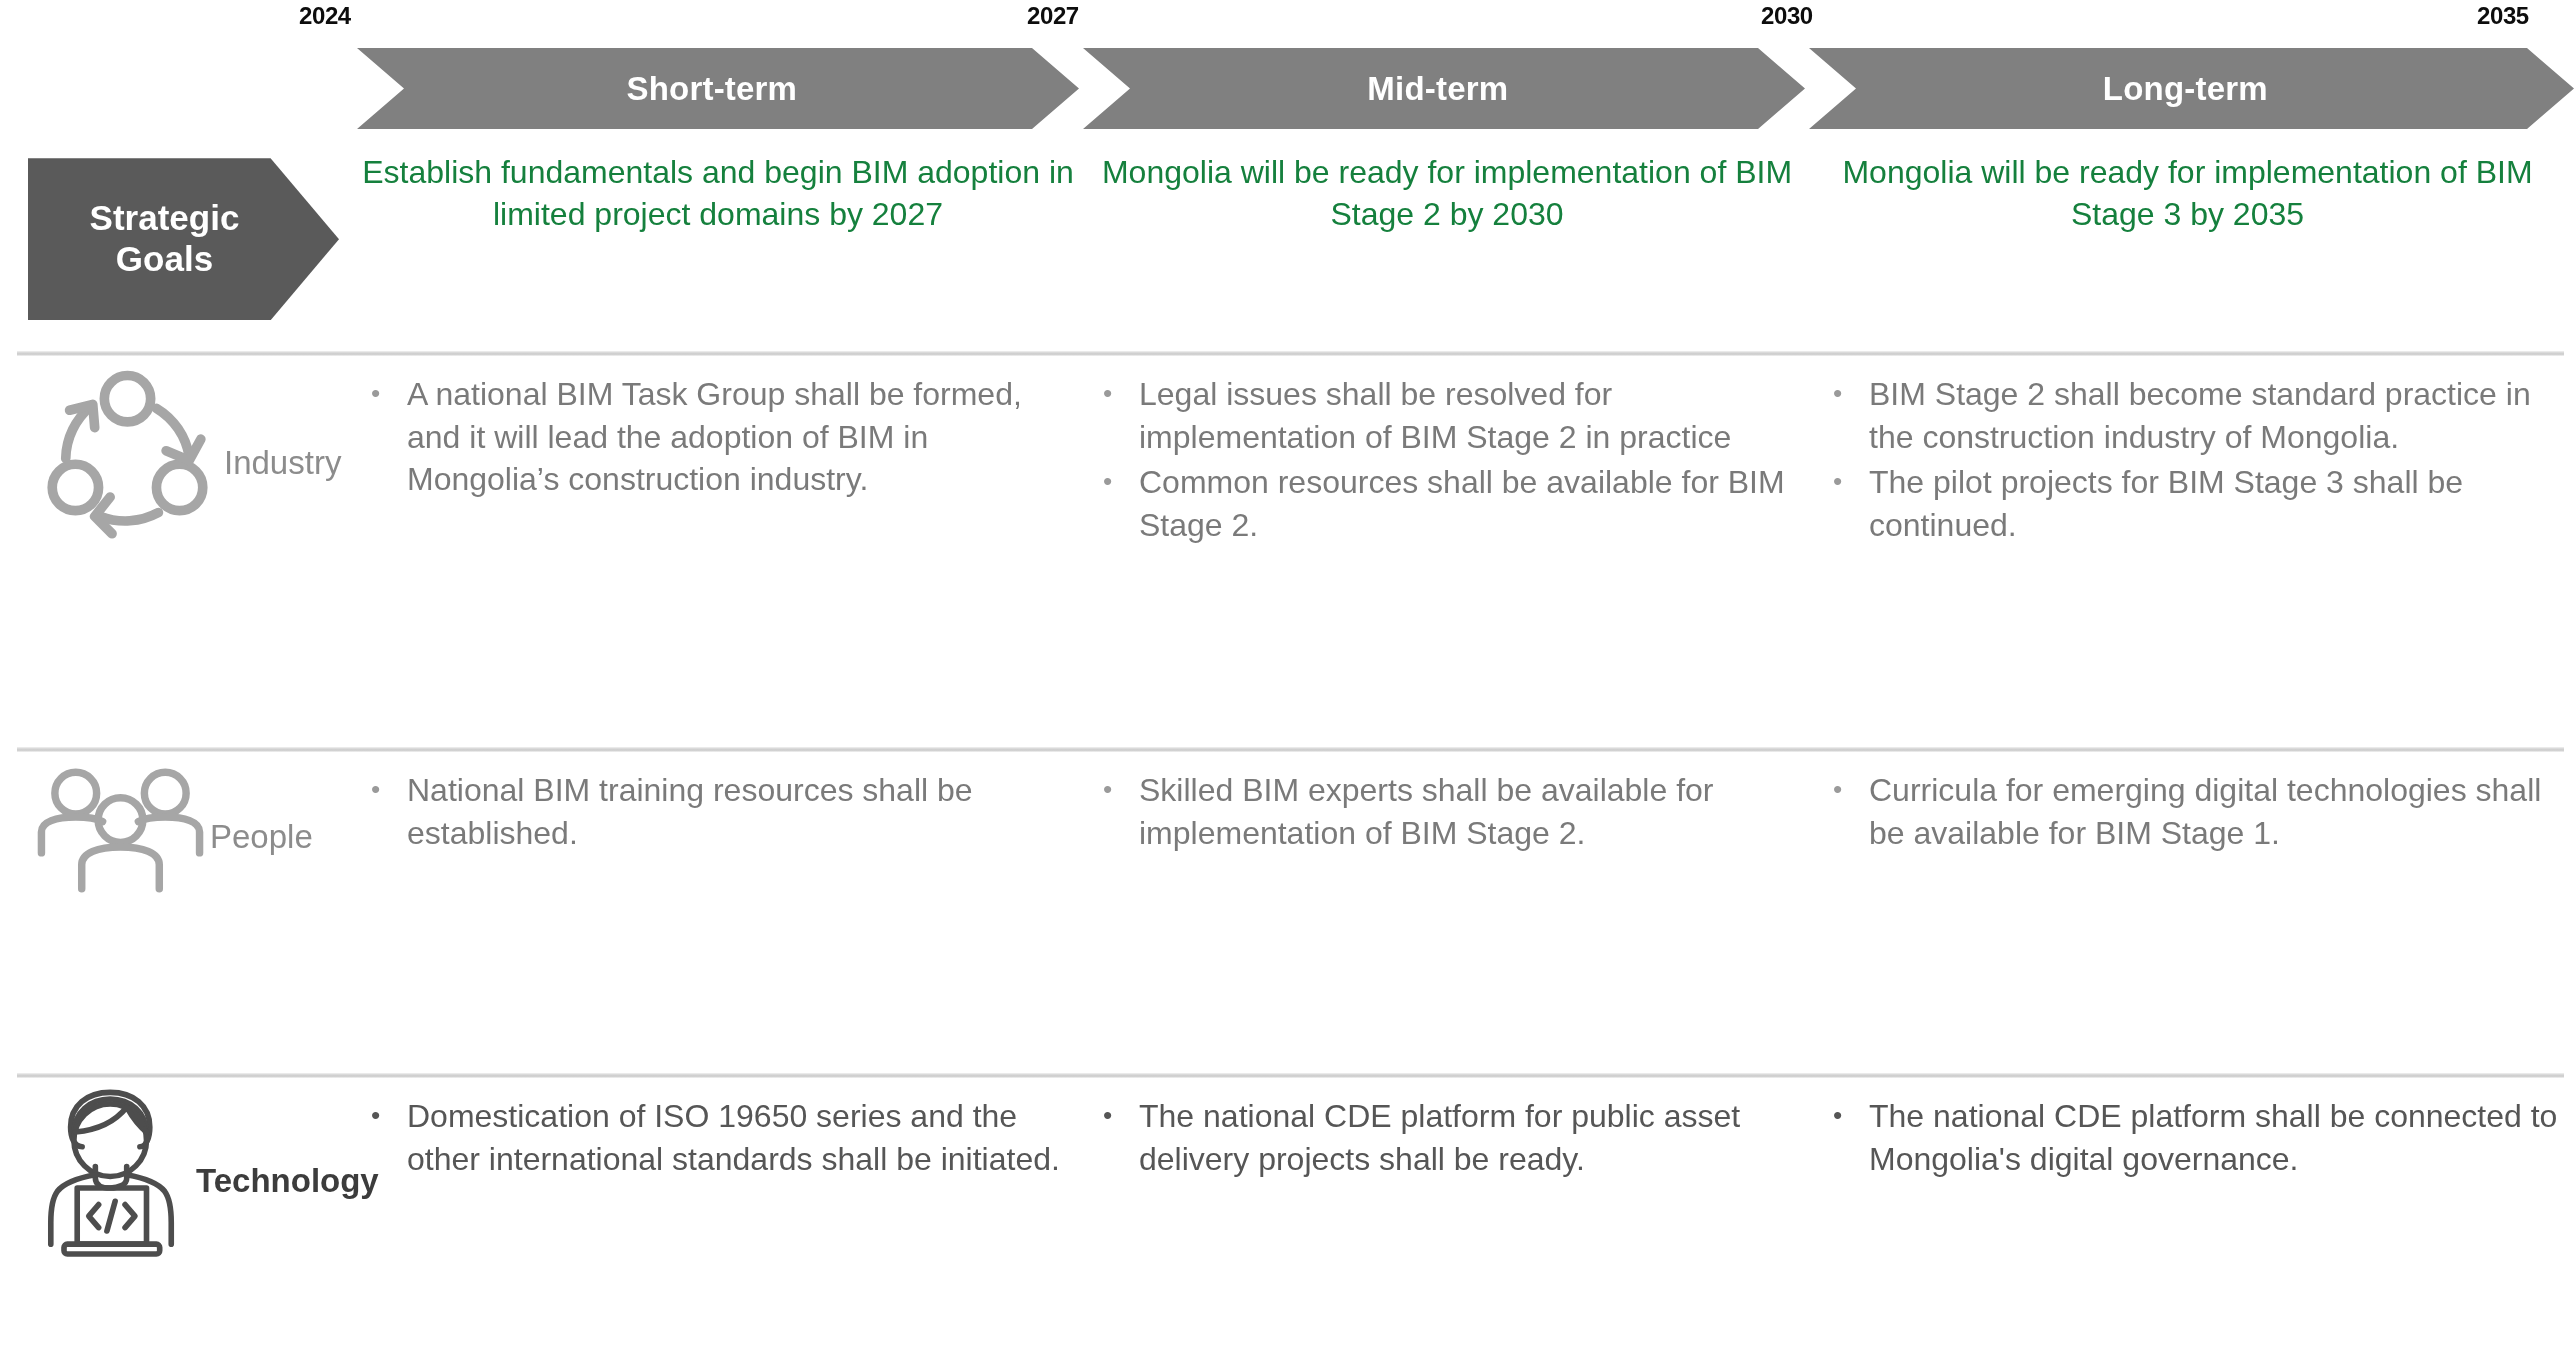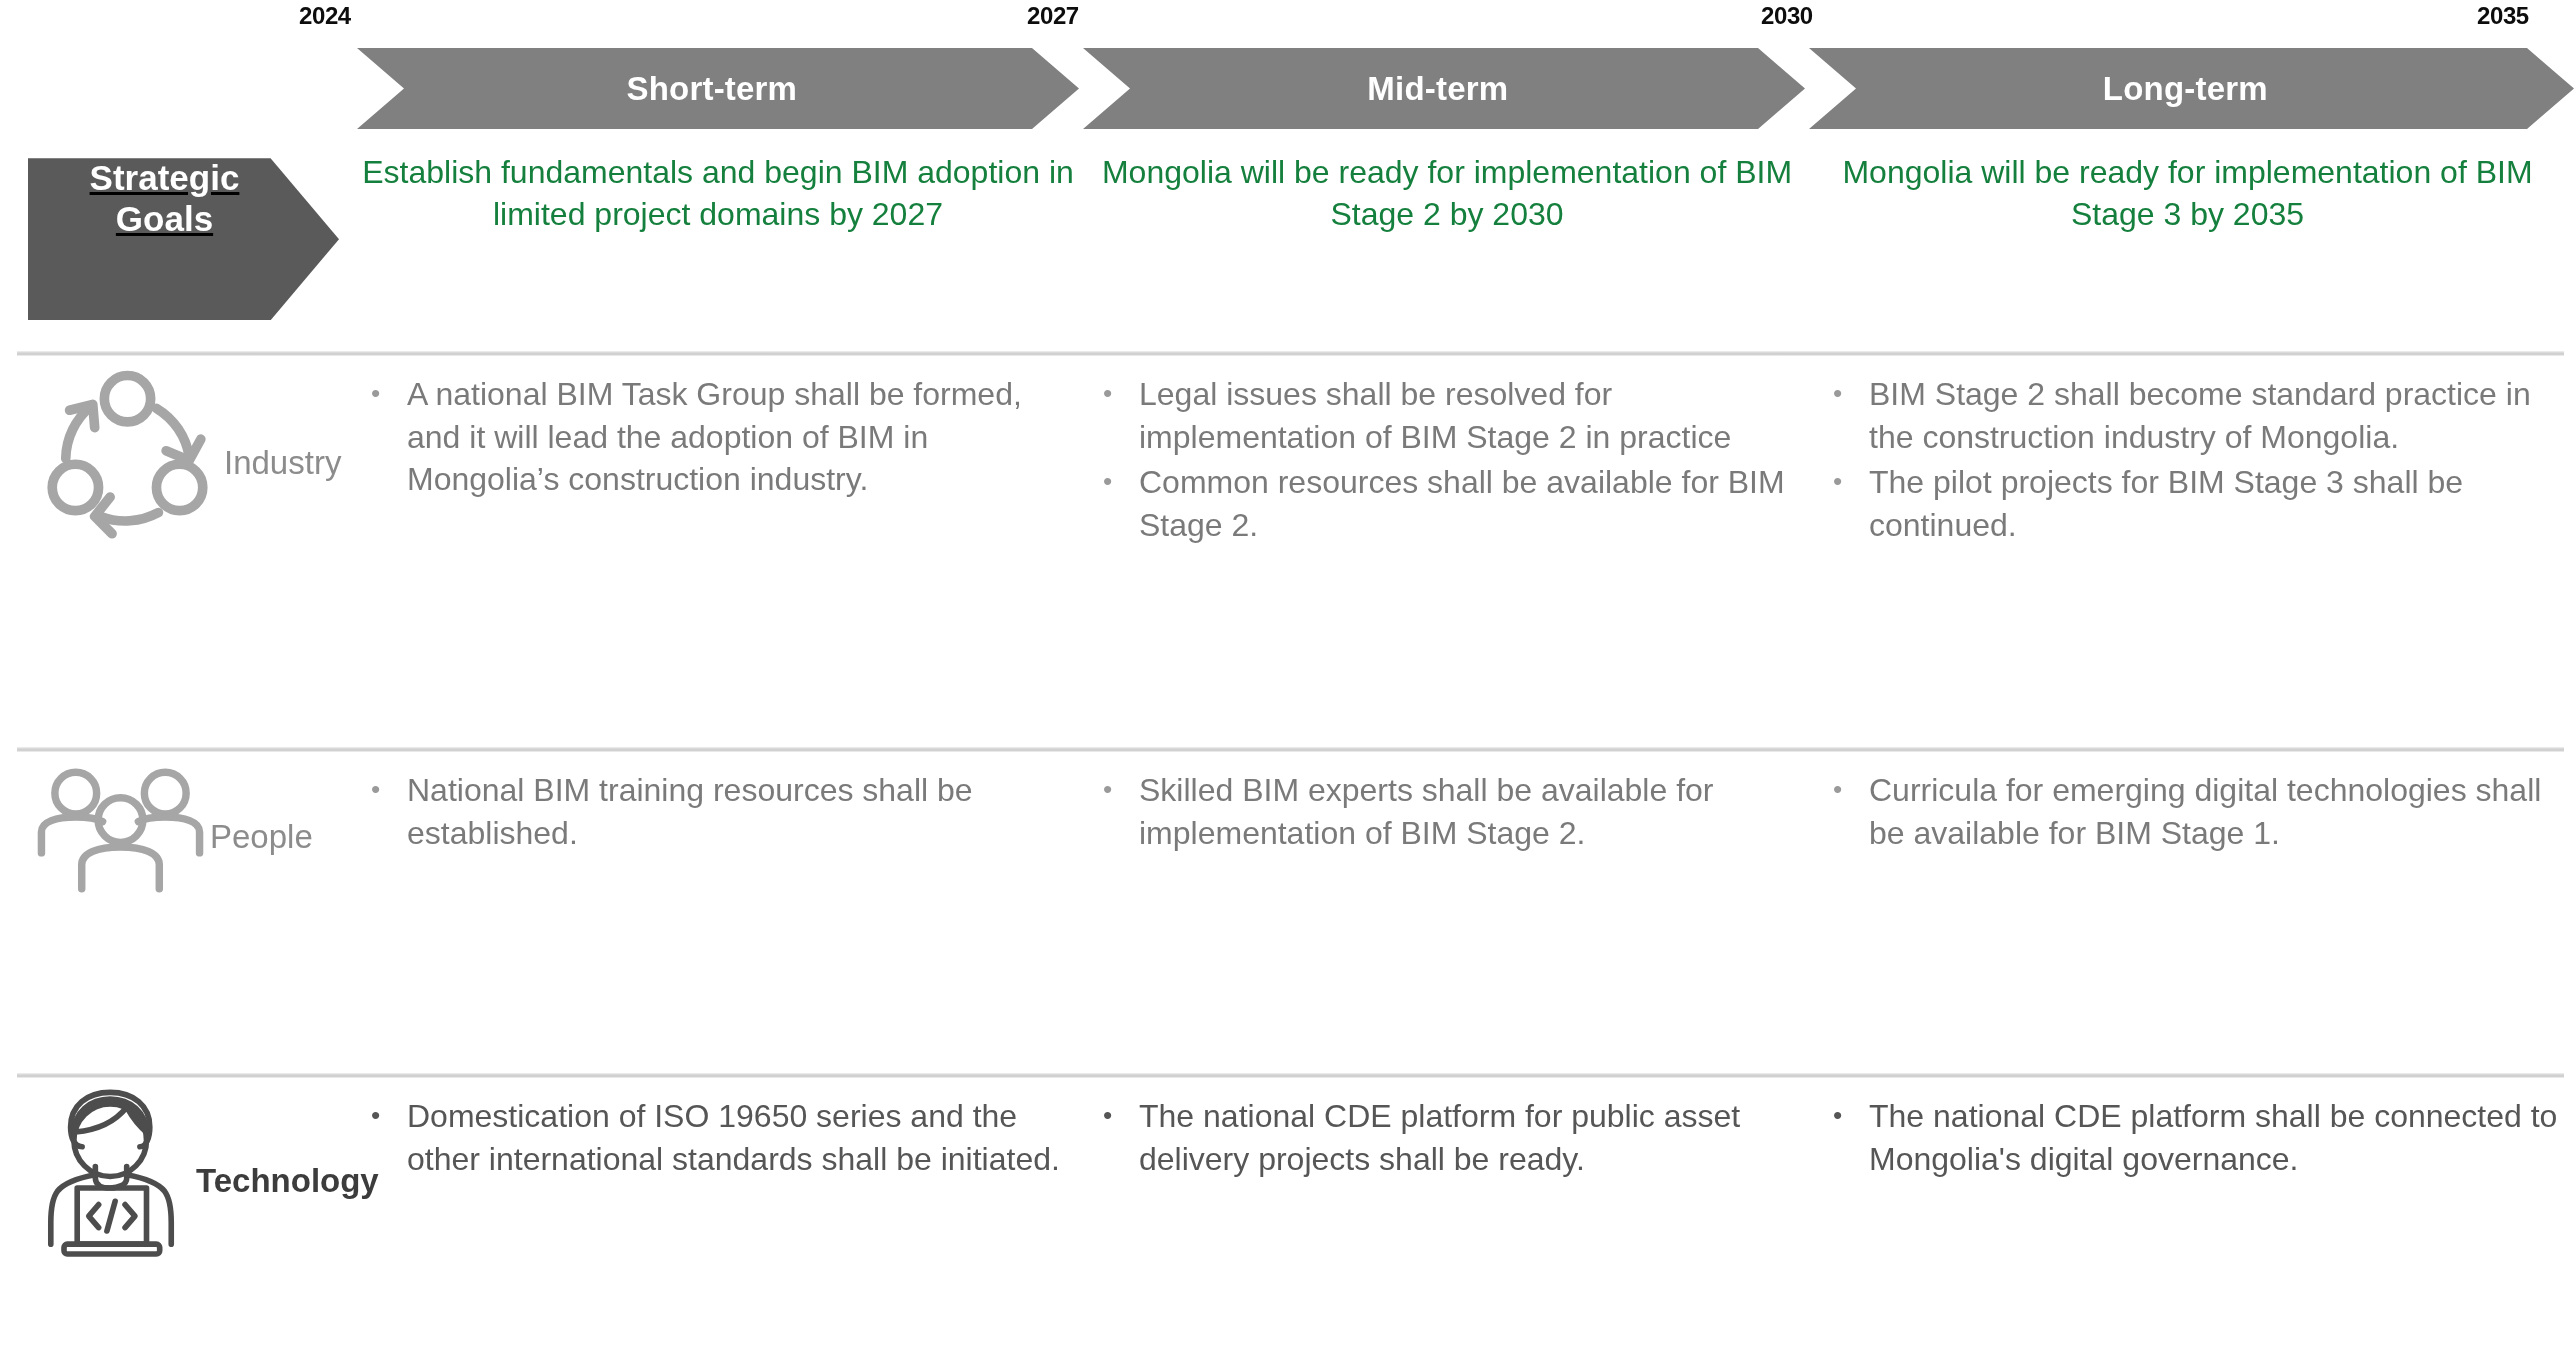--- a/index.html
+++ b/index.html
@@ -96,22 +96,22 @@
   }
   .goals-tag {
     position: absolute;
     left: 28px;
     top: 6.2px;
     width: 311px;
     height: 162px;
     background: #5a5a5a;
     clip-path: polygon(0 0, 78% 0, 100% 50%, 78% 100%, 0 100%);
     display: flex;
+    align-items: center;
     justify-content: flex-start;
-    text-decoration: underline;
   }
   .goals-tag-label {
     color: #ffffff;
     font-size: 35px;
     font-weight: bold;
     line-height: 1.17;
     text-align: center;
     width: 233px;
     margin-left: 20px;
   }

